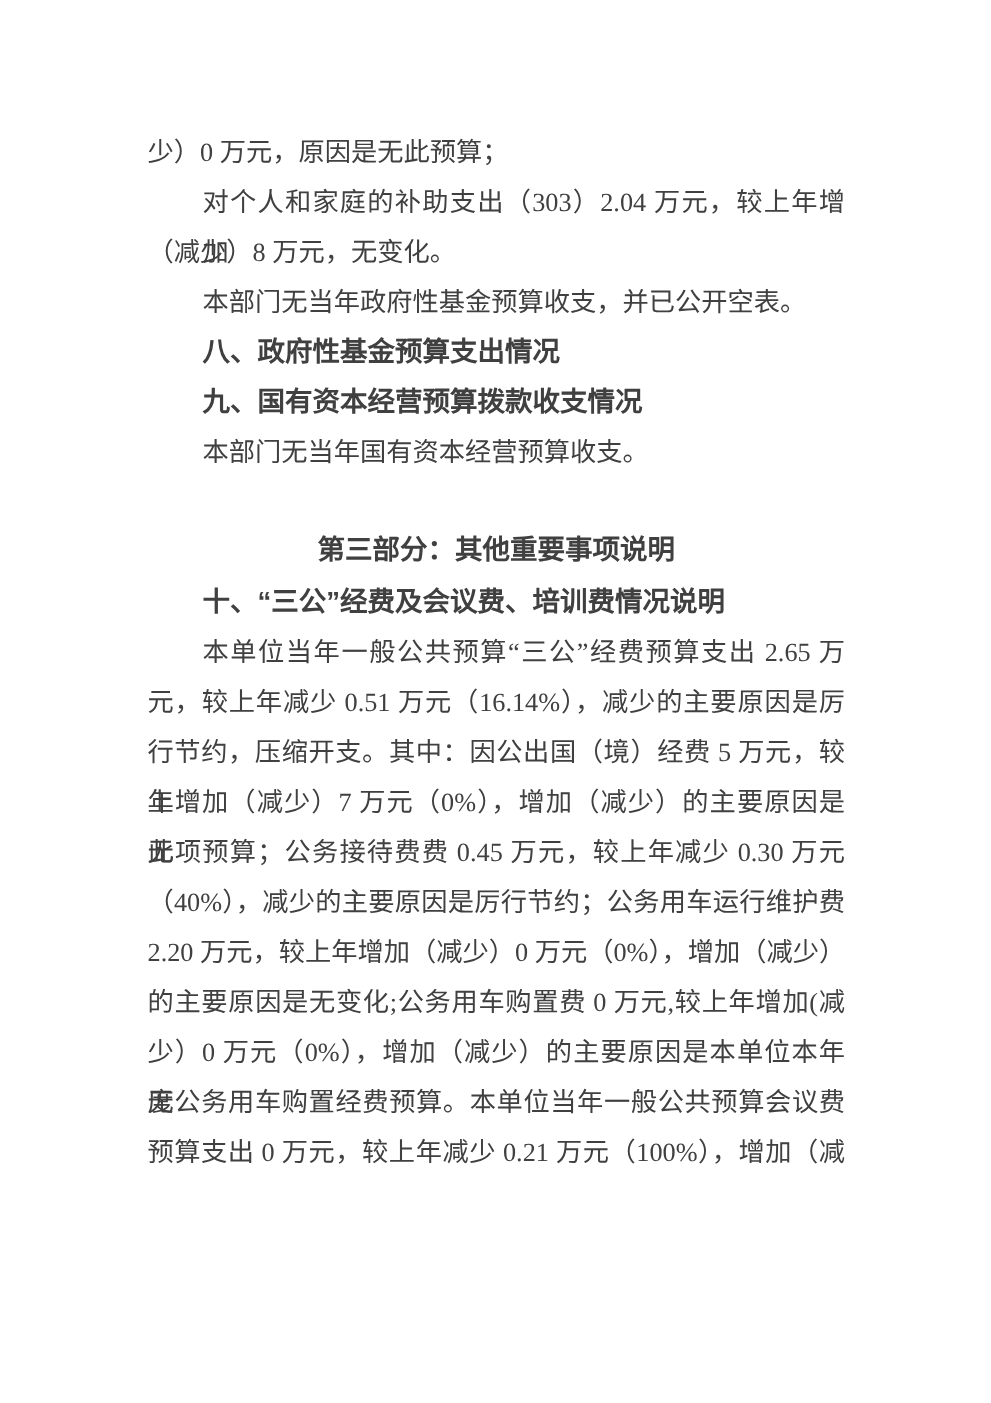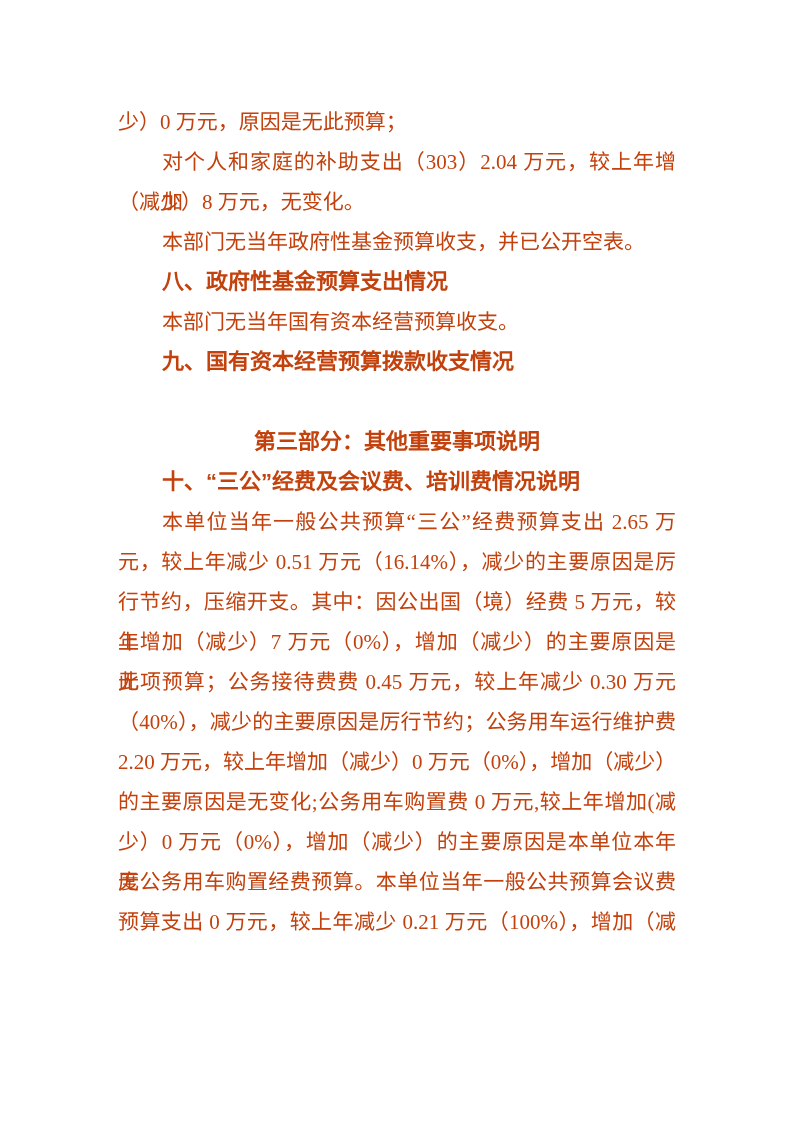--- a/index.html
+++ b/index.html
@@ -17,34 +17,34 @@
   .text-block {
     position: absolute;
     left: 118px;
     width: 558px;
     top: 102px;
   }
   .line {
     height: 40px;
     line-height: 40px;
     font-size: 21px;
-    color: #c2410c;
+    color: #404040;
     white-space: nowrap;
     overflow: visible;
   }
   .line.body {
     font-family: "Liberation Serif", "DejaVu Serif", serif;
   }
   .line.heading {
     font-family: "Liberation Sans", "DejaVu Sans", sans-serif;
     font-weight: bold;
     font-size: 22px;
   }
   .line.heading-center {
-    font-family: Liberation Sans, sans-serif;
+    font-family: Liberation Mono, monospace;
     font-weight: bold;
     font-size: 22px;
     text-align: center;
     white-space: nowrap;
   }
   .line.indent {
     padding-left: 44px;
   }
   .line.fill {
     white-space: normal;
@@ -60,22 +60,22 @@
 <body>
 
 <div class="page">
   <div class="text-block">
 
   <div class="line body">少）0 万元，原因是无此预算；</div>
       <div class="line body indent fill">对个人和家庭的补助支出（303）2.04 万元，较上年增加</div>
       <div class="line body">（减少）8 万元，无变化。</div>
       <div class="line body indent">本部门无当年政府性基金预算收支，并已公开空表。</div>
       <div class="line heading indent">八、政府性基金预算支出情况</div>
+      <div class="line heading indent">九、国有资本经营预算拨款收支情况</div>
       <div class="line body indent">本部门无当年国有资本经营预算收支。</div>
-      <div class="line heading indent">九、国有资本经营预算拨款收支情况</div>
       <div class="line blank"></div>
       <div class="line heading-center">第三部分：其他重要事项说明</div>
       <div class="line heading indent">十、“三公”经费及会议费、培训费情况说明</div>
       <div class="line body indent fill">本单位当年一般公共预算“三公”经费预算支出 2.65 万</div>
       <div class="line body fill">元，较上年减少 0.51 万元（16.14%），减少的主要原因是厉</div>
       <div class="line body fill">行节约，压缩开支。其中：因公出国（境）经费 5 万元，较上</div>
       <div class="line body fill">年增加（减少）7 万元（0%），增加（减少）的主要原因是无</div>
       <div class="line body fill">此项预算；公务接待费费 0.45 万元，较上年减少 0.30 万元</div>
       <div class="line body fill">（40%），减少的主要原因是厉行节约；公务用车运行维护费</div>
       <div class="line body fill">2.20 万元，较上年增加（减少）0 万元（0%），增加（减少）</div>

